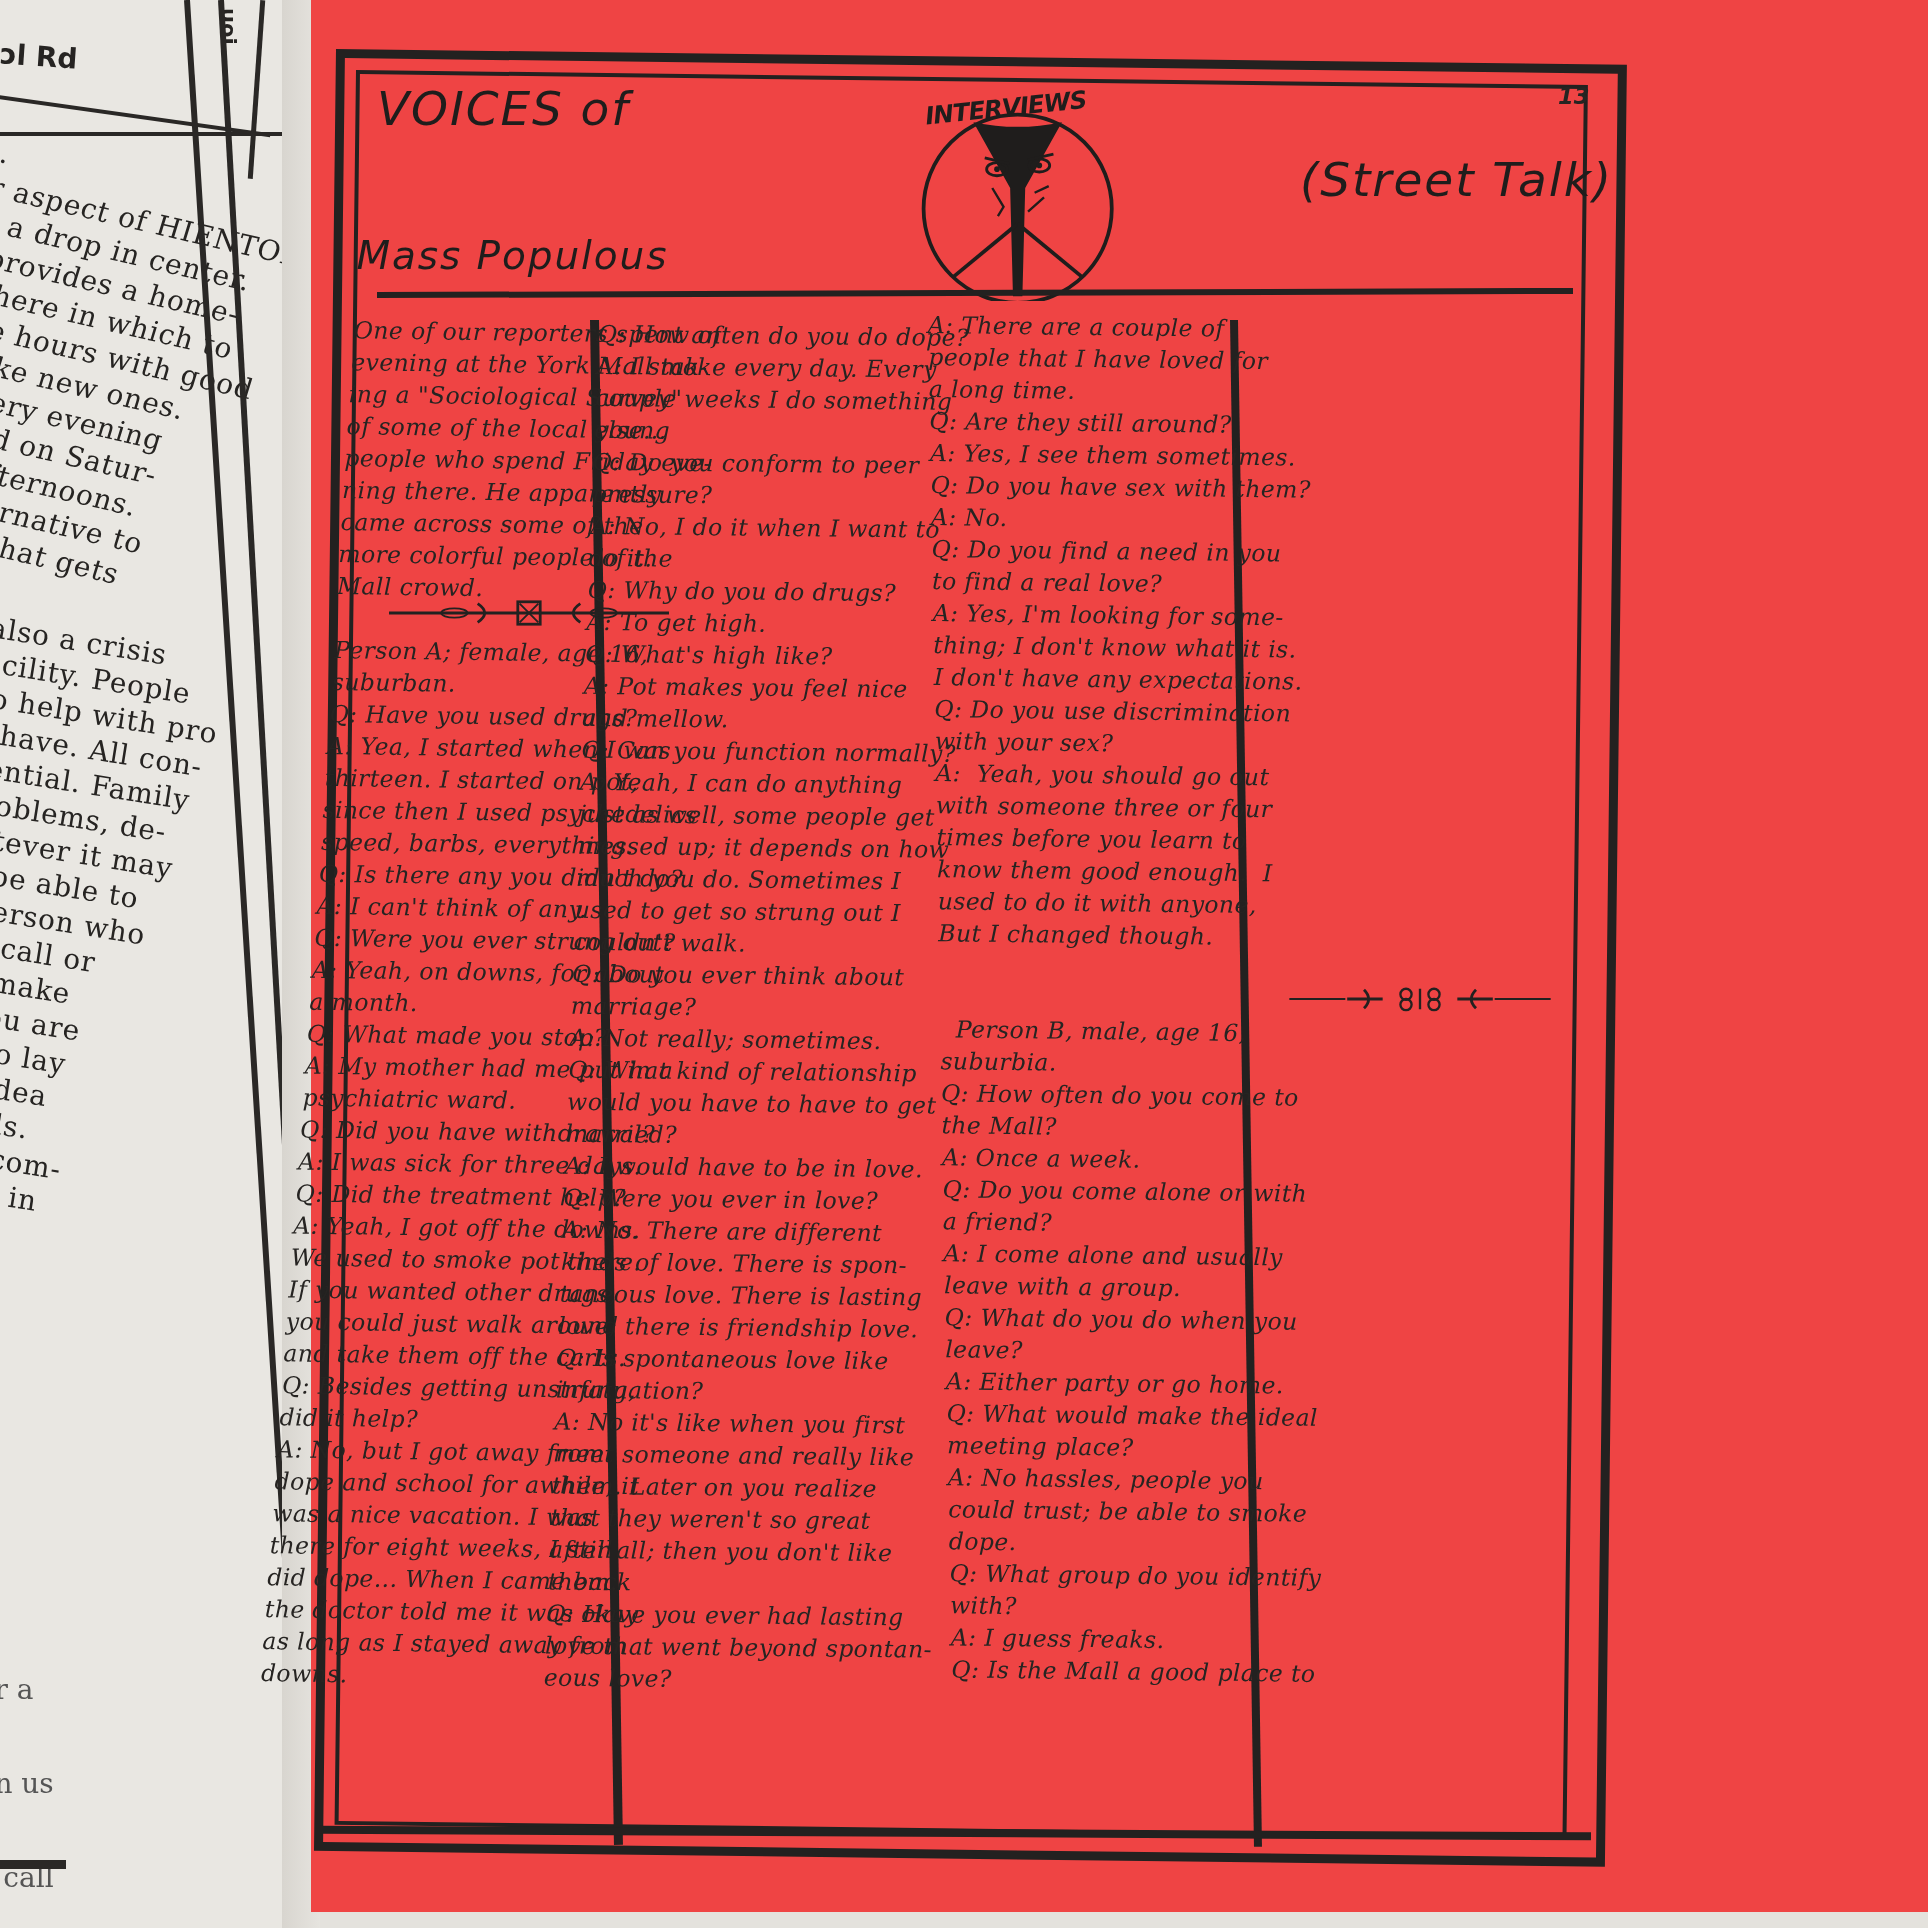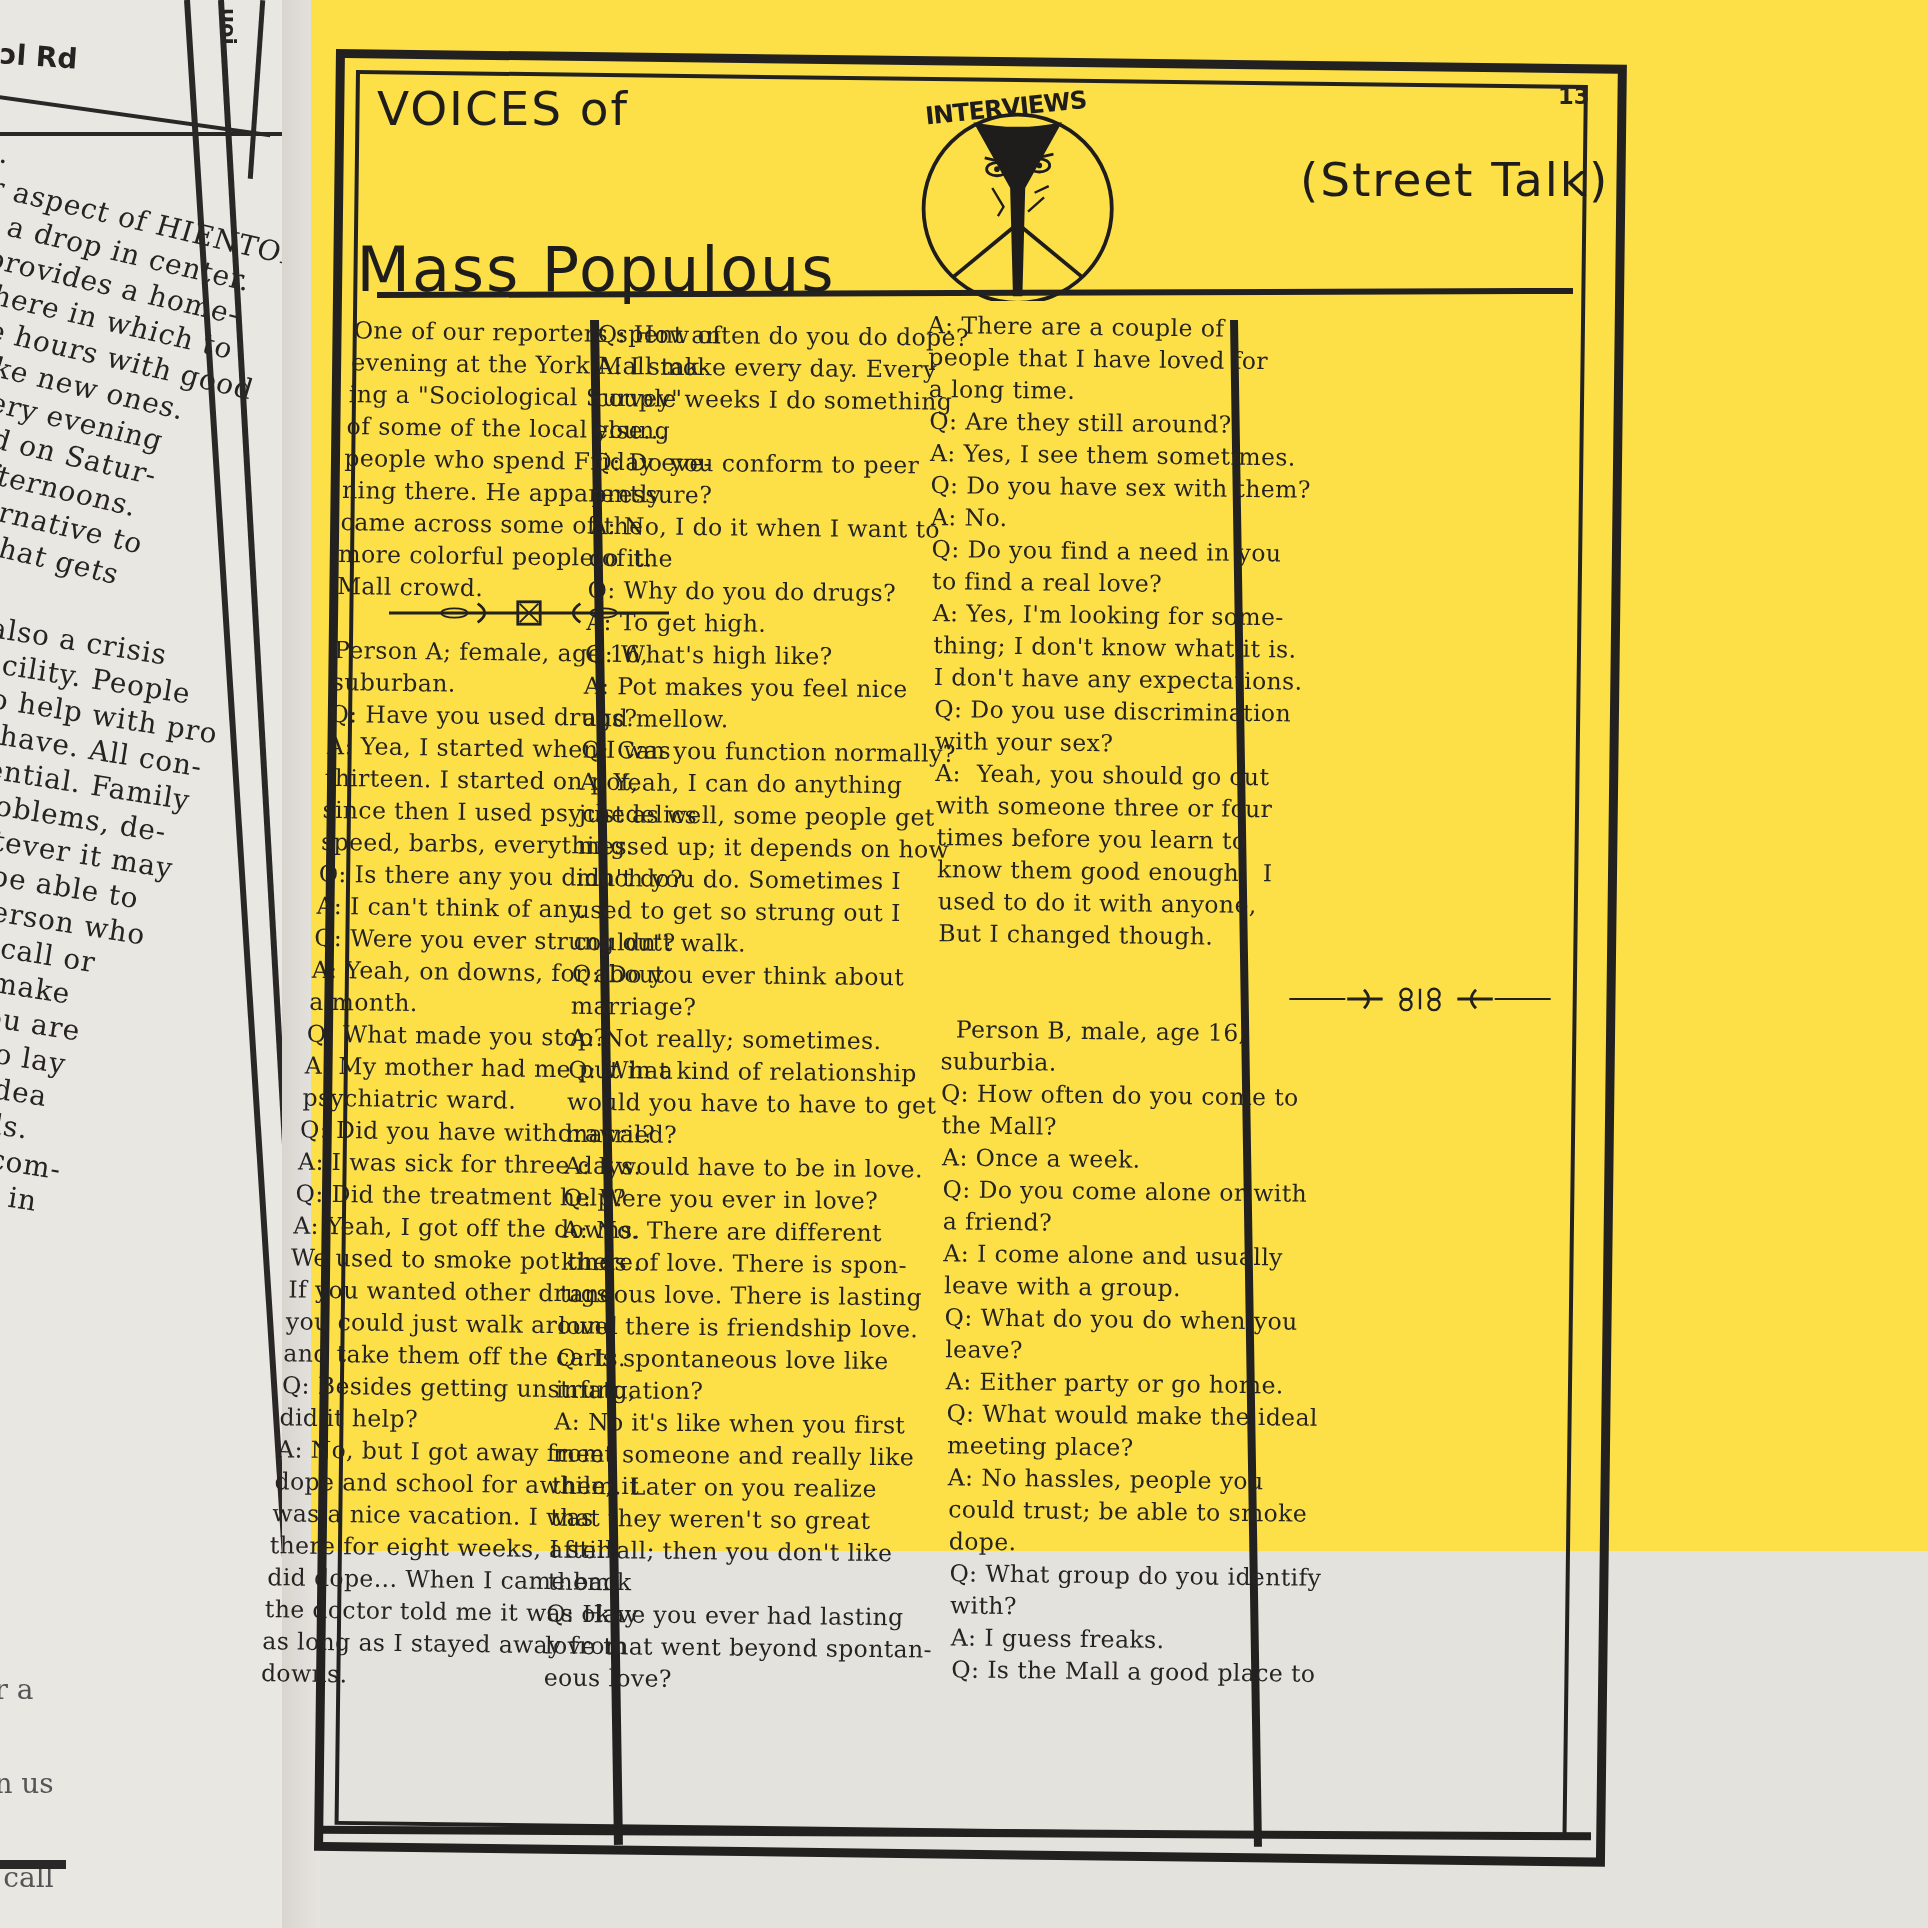--- a/index.html
+++ b/index.html
@@ -63,42 +63,43 @@
   .left-page .bottom-border {
     position: absolute; left: -9.4px; top: 1860px; width: 75px; height: 9.4px; background: #2a2826;
   }
   .gutter-shadow {
     position: absolute; left: 282px; top: 0; width: 38px; height: 1928px;
     background: linear-gradient(to right, #d8d5cf, #e6e4df);
   }
 
   
   .page {
-    position: absolute; left: 311px; top: 0; width: 1618px; height: 1551px;
-    background: #fde047;
+    position: absolute; left: 311px; top: 0; width: 1618px; height: 1912px;
+    background: #ef4444;
+    font-style: italic;
   }
   .frame-outer {
     position: absolute; left: 24.5px; top: 49px; width: 1273px; height: 1784px;
     border: 9.4px solid #232120;
     transform: rotate(0.7deg); transform-origin: top left;
   }
   .frame-inner {
     position: absolute; left: 45px; top: 70px; width: 1224px; height: 1747px;
     border: 4.7px solid #232120;
     transform: rotate(0.7deg); transform-origin: top left;
   }
 
   .header { position: absolute; left: 38px; top: 75px; width: 1262px; height: 235px; }
   .title-line {
     position: absolute; font-family: "DejaVu Sans", sans-serif; color: #1f1d1c;
     letter-spacing: 1.9px; white-space: nowrap;
   }
   .t1 { left: 28px; top: 5.6px; font-size: 47px; font-weight: normal; }
   .t2 { left: 43px; top: 79px; font-size: 49px; }
-  .t3 { left: 7.5px; top: 158px; font-size: 62px; }
+  .t3 { left: 7.5px; top: 158px; font-size: 39px; }
   .street-talk { left: 951px; top: 77px; font-size: 47px; }
   .page-num {
     position: absolute; left: 1209px; top: 7.5px; font-family: "DejaVu Sans", sans-serif;
     font-size: 22.6px; font-weight: bold;
   }
   .logo {
     position: absolute; left: 568px; top: 0px; width: 207px; height: 226px;
   }
   .header-rule {
     position: absolute; left: 66px; top: 290px; width: 1196px; height: 5.6px; background: #232120;

